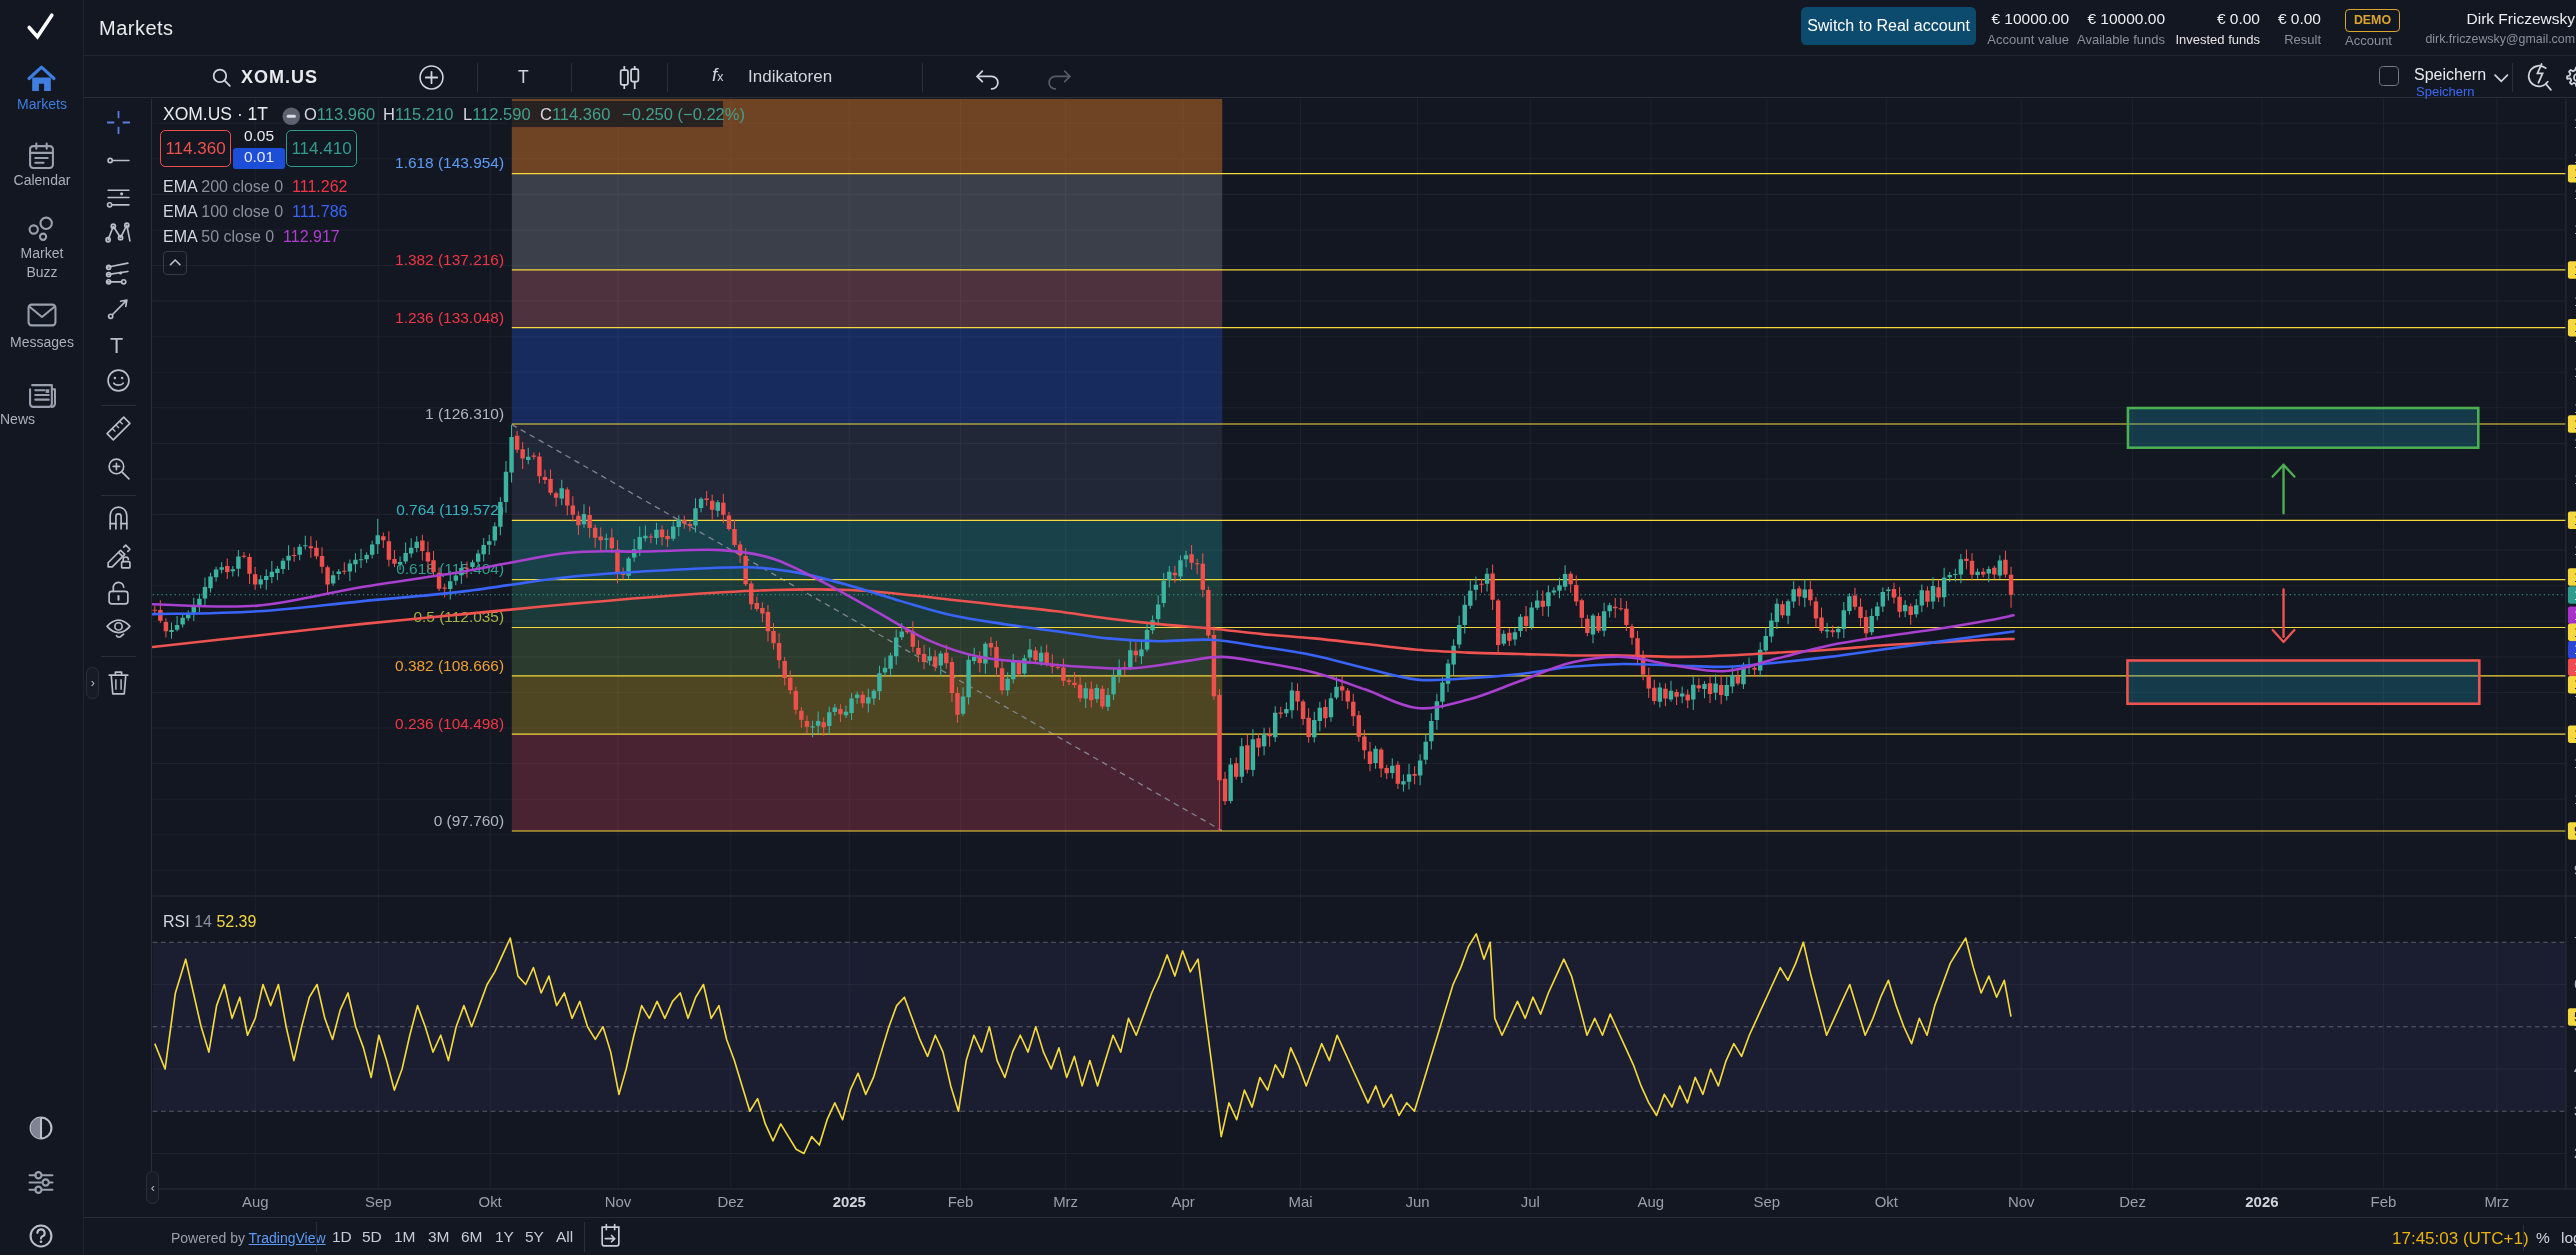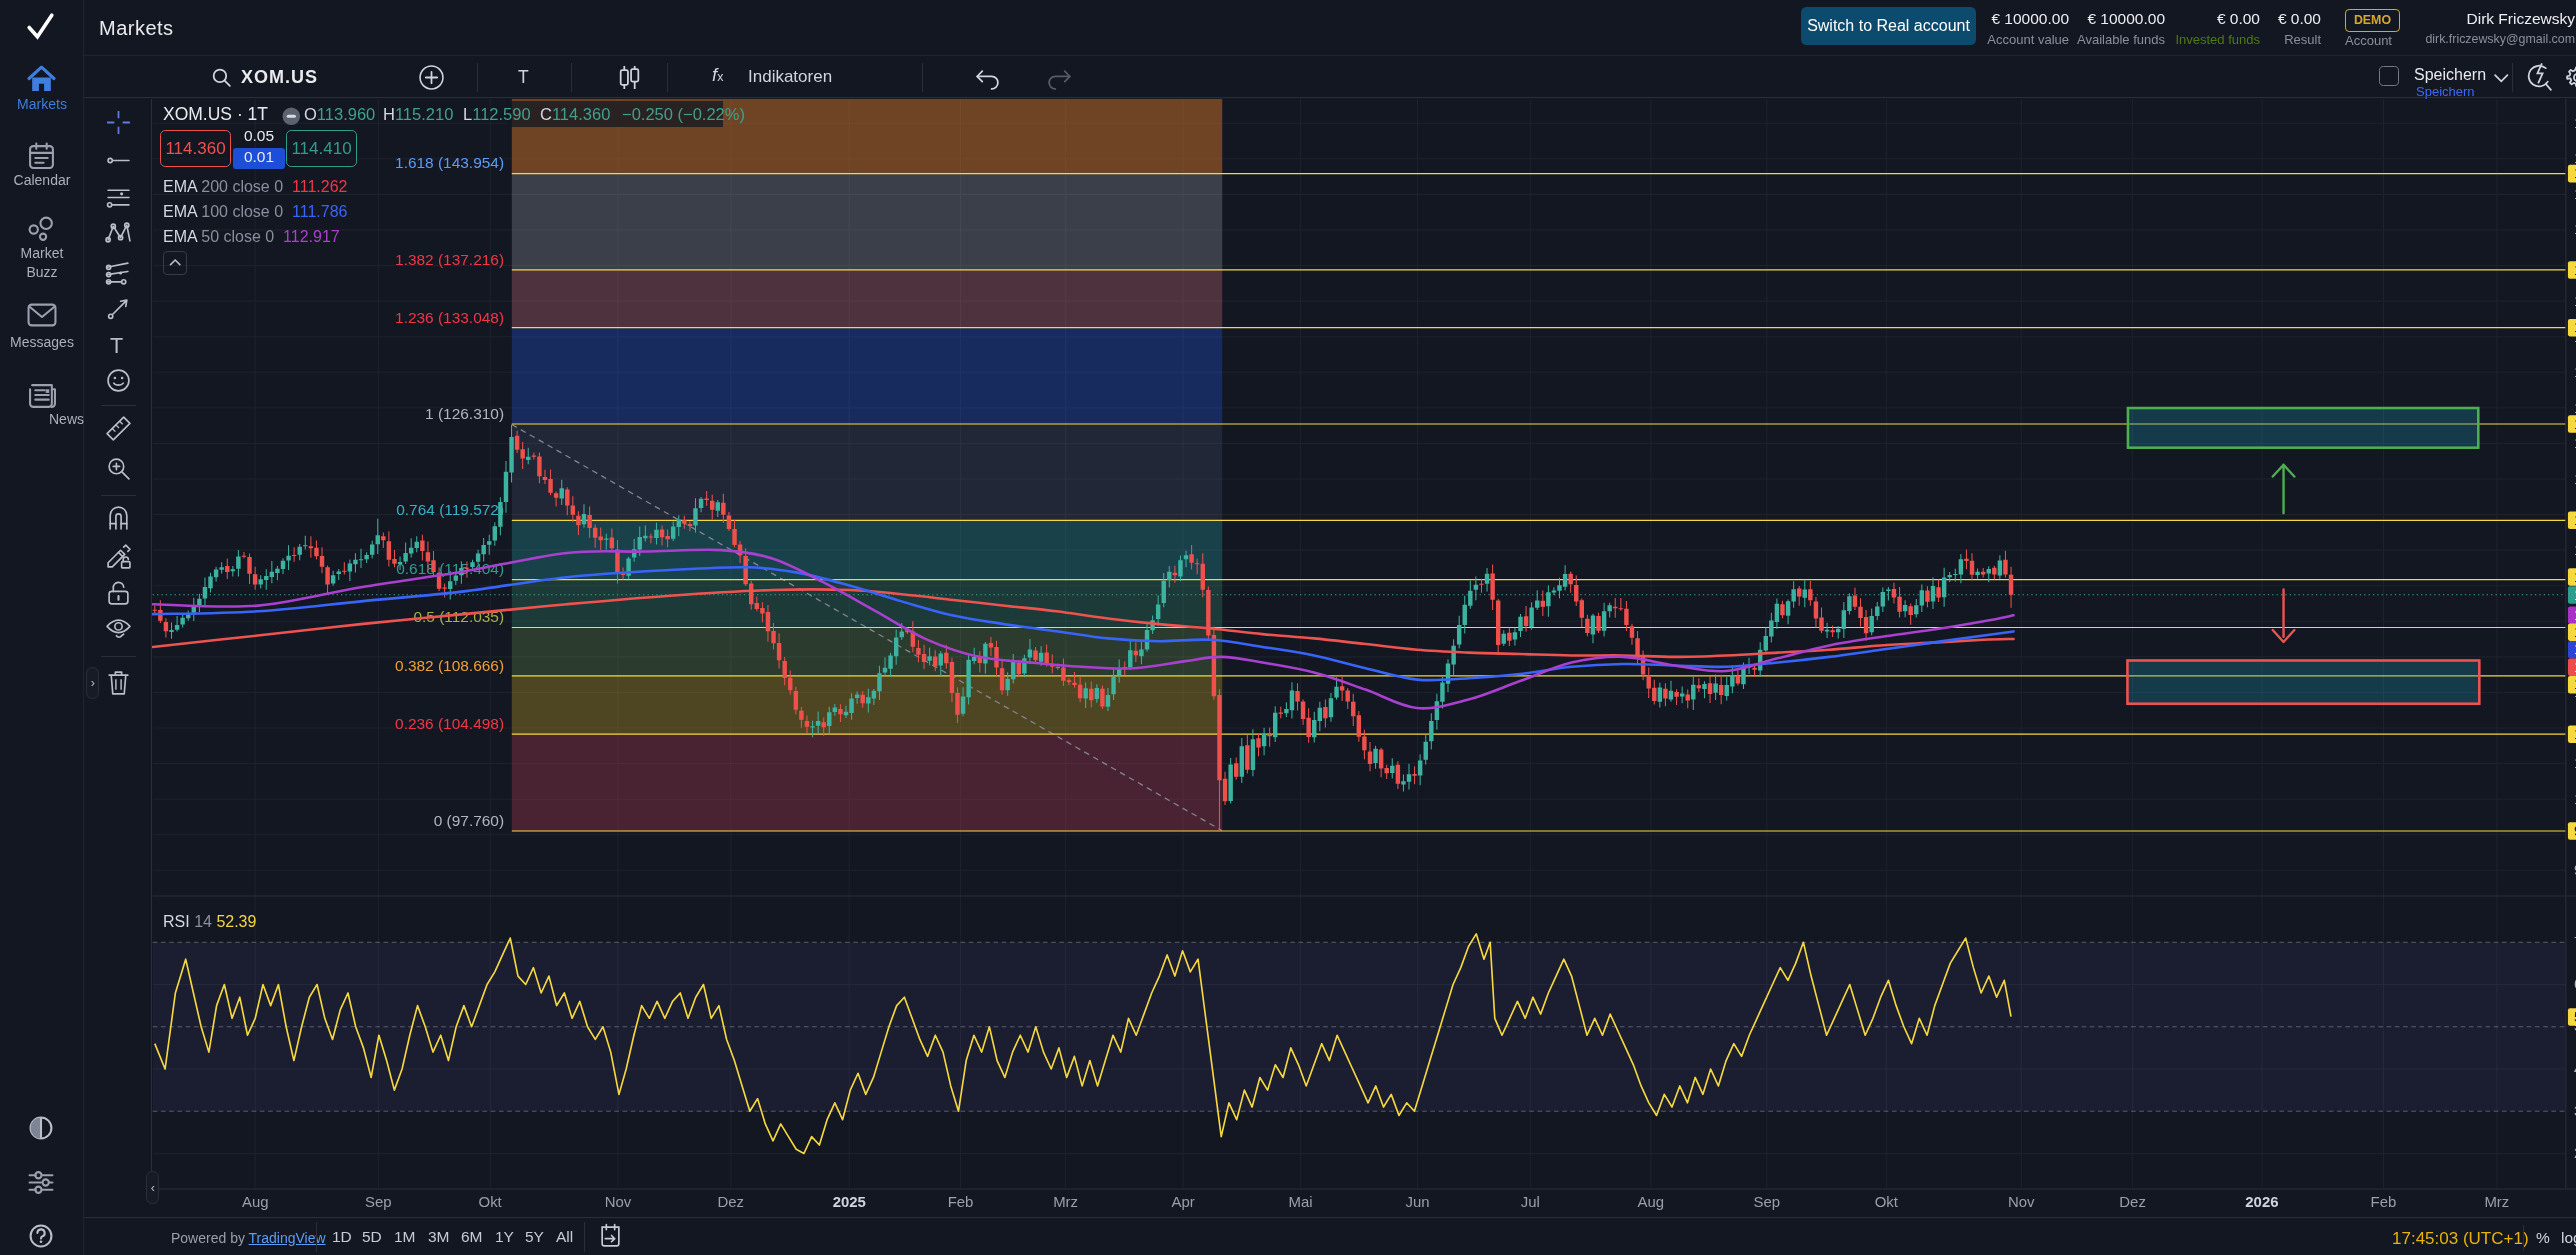--- a/index.html
+++ b/index.html
@@ -187,21 +187,21 @@
 <svg class="abs" style="left:21.6px;top:8.2px" width="37" height="37" viewBox="0 0 72 72">
     <path d="M14 38 L30 56 L58 14" stroke="#ffffff" stroke-width="7" fill="none" stroke-linecap="round"></path>
   </svg>
 <div class="abs" style="left:99px;top:16.5px;font-size:20px;color:#e8eaed;letter-spacing:0.5px">Markets</div>
 <div class="abs" style="left:1801px;top:7.2px;width:175px;height:38px;background:#0c4a6e;border-radius:5.2px;display:flex;align-items:center;justify-content:center;font-size:16px;color:#fff;font-weight:500">Switch to Real account</div>
 <div class="abs" style="left:1935px;top:10.3px;width:134px;text-align:right;font-size:15.5px;color:#eceef2">€ 10000.00</div>
 <div class="abs" style="left:1935px;top:32px;width:134px;text-align:right;font-size:13px;color:#8a8f9d">Account value</div>
 <div class="abs" style="left:2031px;top:10.3px;width:134px;text-align:right;font-size:15.5px;color:#eceef2">€ 10000.00</div>
 <div class="abs" style="left:2031px;top:32px;width:134px;text-align:right;font-size:13px;color:#8a8f9d">Available funds</div>
 <div class="abs" style="left:2126px;top:10.3px;width:134px;text-align:right;font-size:15.5px;color:#eceef2">€ 0.00</div>
-<div class="abs" style="left:2126px;top:32px;width:134px;text-align:right;font-size:13px;color:#4d7c0f">Invested funds</div>
+<div class="abs" style="left:2126px;top:32px;width:134px;text-align:right;font-size:13px;color:#e5e5e5">Invested funds</div>
 <div class="abs" style="left:2187px;top:10.3px;width:134px;text-align:right;font-size:15.5px;color:#eceef2">€ 0.00</div>
 <div class="abs" style="left:2187px;top:32px;width:134px;text-align:right;font-size:13px;color:#8a8f9d">Result</div>
 <div class="abs" style="left:2345px;top:8.8px;width:55px;height:23px;border:1.5px solid #d9a62e;border-radius:4.1px;display:flex;align-items:center;justify-content:center;font-size:12.4px;font-weight:700;color:#d9a62e">DEMO</div>
 <div class="abs" style="left:2345px;top:33px;width:42px;text-align:center;font-size:13px;color:#8a8f9d">Account</div>
 <div class="abs" style="left:2420px;top:10.3px;width:155px;text-align:right;font-size:15.5px;color:#eceef2">Dirk Friczewsky</div>
 <div class="abs" style="left:2395px;top:32px;width:180px;text-align:right;font-size:12.4px;color:#8a8f9d">dirk.friczewsky@gmail.com</div>
 
 <svg class="abs" style="left:27px;top:65px" width="29" height="28" viewBox="0 0 56 54">
     <path d="M4 26 L28 4 L52 26" stroke="#3f7de0" stroke-width="6" fill="none" stroke-linecap="round" stroke-linejoin="round"></path>
     <path d="M10 24v26h13V36h10v14h13V24" fill="#3f7de0"></path>
@@ -221,21 +221,21 @@
 <svg class="abs" style="left:27px;top:303px" width="30" height="24" viewBox="0 0 58 46">
     <rect x="3" y="3" width="52" height="40" rx="6" stroke="#9aa0ad" stroke-width="4" fill="none" stroke-linecap="round" stroke-linejoin="round"></rect>
     <path d="M5 7l24 20L53 7" stroke="#9aa0ad" stroke-width="4" fill="none" stroke-linecap="round" stroke-linejoin="round"></path>
   </svg>
 <div class="abs" style="left:0;top:334px;width:84px;text-align:center;font-size:14px;color:#aab0bb">Messages</div>
 <svg class="abs" style="left:28px;top:382px" width="28" height="27" viewBox="0 0 54 52">
     <path d="M8 6h38v36a6 6 0 0 1-6 6H10a6 6 0 0 1-6-6V14" stroke="#9aa0ad" stroke-width="4" fill="none" stroke-linecap="round" stroke-linejoin="round"></path>
     <path d="M46 48a6 6 0 0 0 6-6V14h-6M14 16h18M14 25h26M14 34h26" stroke="#9aa0ad" stroke-width="4" fill="none" stroke-linecap="round" stroke-linejoin="round"></path>
     <rect x="34" y="14" width="7" height="7" fill="#9aa0ad"></rect>
   </svg>
-<div class="abs" style="left:0;top:411px;width:84px;text-align:right;font-size:14px;color:#aab0bb">News</div>
+<div class="abs" style="left:0;top:411px;width:84px;text-align:left;font-size:14px;color:#aab0bb">News</div>
 <svg class="abs" style="left:29px;top:1116px" width="24" height="24" viewBox="0 0 46 46">
     <circle cx="23" cy="23" r="20" stroke="#b9bec9" stroke-width="4" fill="none"></circle>
     <path d="M23 3a20 20 0 0 0 0 40Z" fill="#7e8494"></path>
     <path d="M23 3v40" stroke="#b9bec9" stroke-width="4"></path>
   </svg>
 <svg class="abs" style="left:28px;top:1170px" width="26" height="25" viewBox="0 0 50 48">
     <path d="M3 10h12M27 10h20M3 24h22M41 24h6M3 38h12M27 38h20" stroke="#9aa0ad" stroke-width="4" fill="none" stroke-linecap="round" stroke-linejoin="round"></path>
     <circle cx="20" cy="10" r="6" stroke="#9aa0ad" stroke-width="4" fill="none" stroke-linecap="round" stroke-linejoin="round"></circle>
     <circle cx="34" cy="24" r="6" stroke="#9aa0ad" stroke-width="4" fill="none" stroke-linecap="round" stroke-linejoin="round"></circle>
     <circle cx="20" cy="38" r="6" stroke="#9aa0ad" stroke-width="4" fill="none" stroke-linecap="round" stroke-linejoin="round"></circle>

